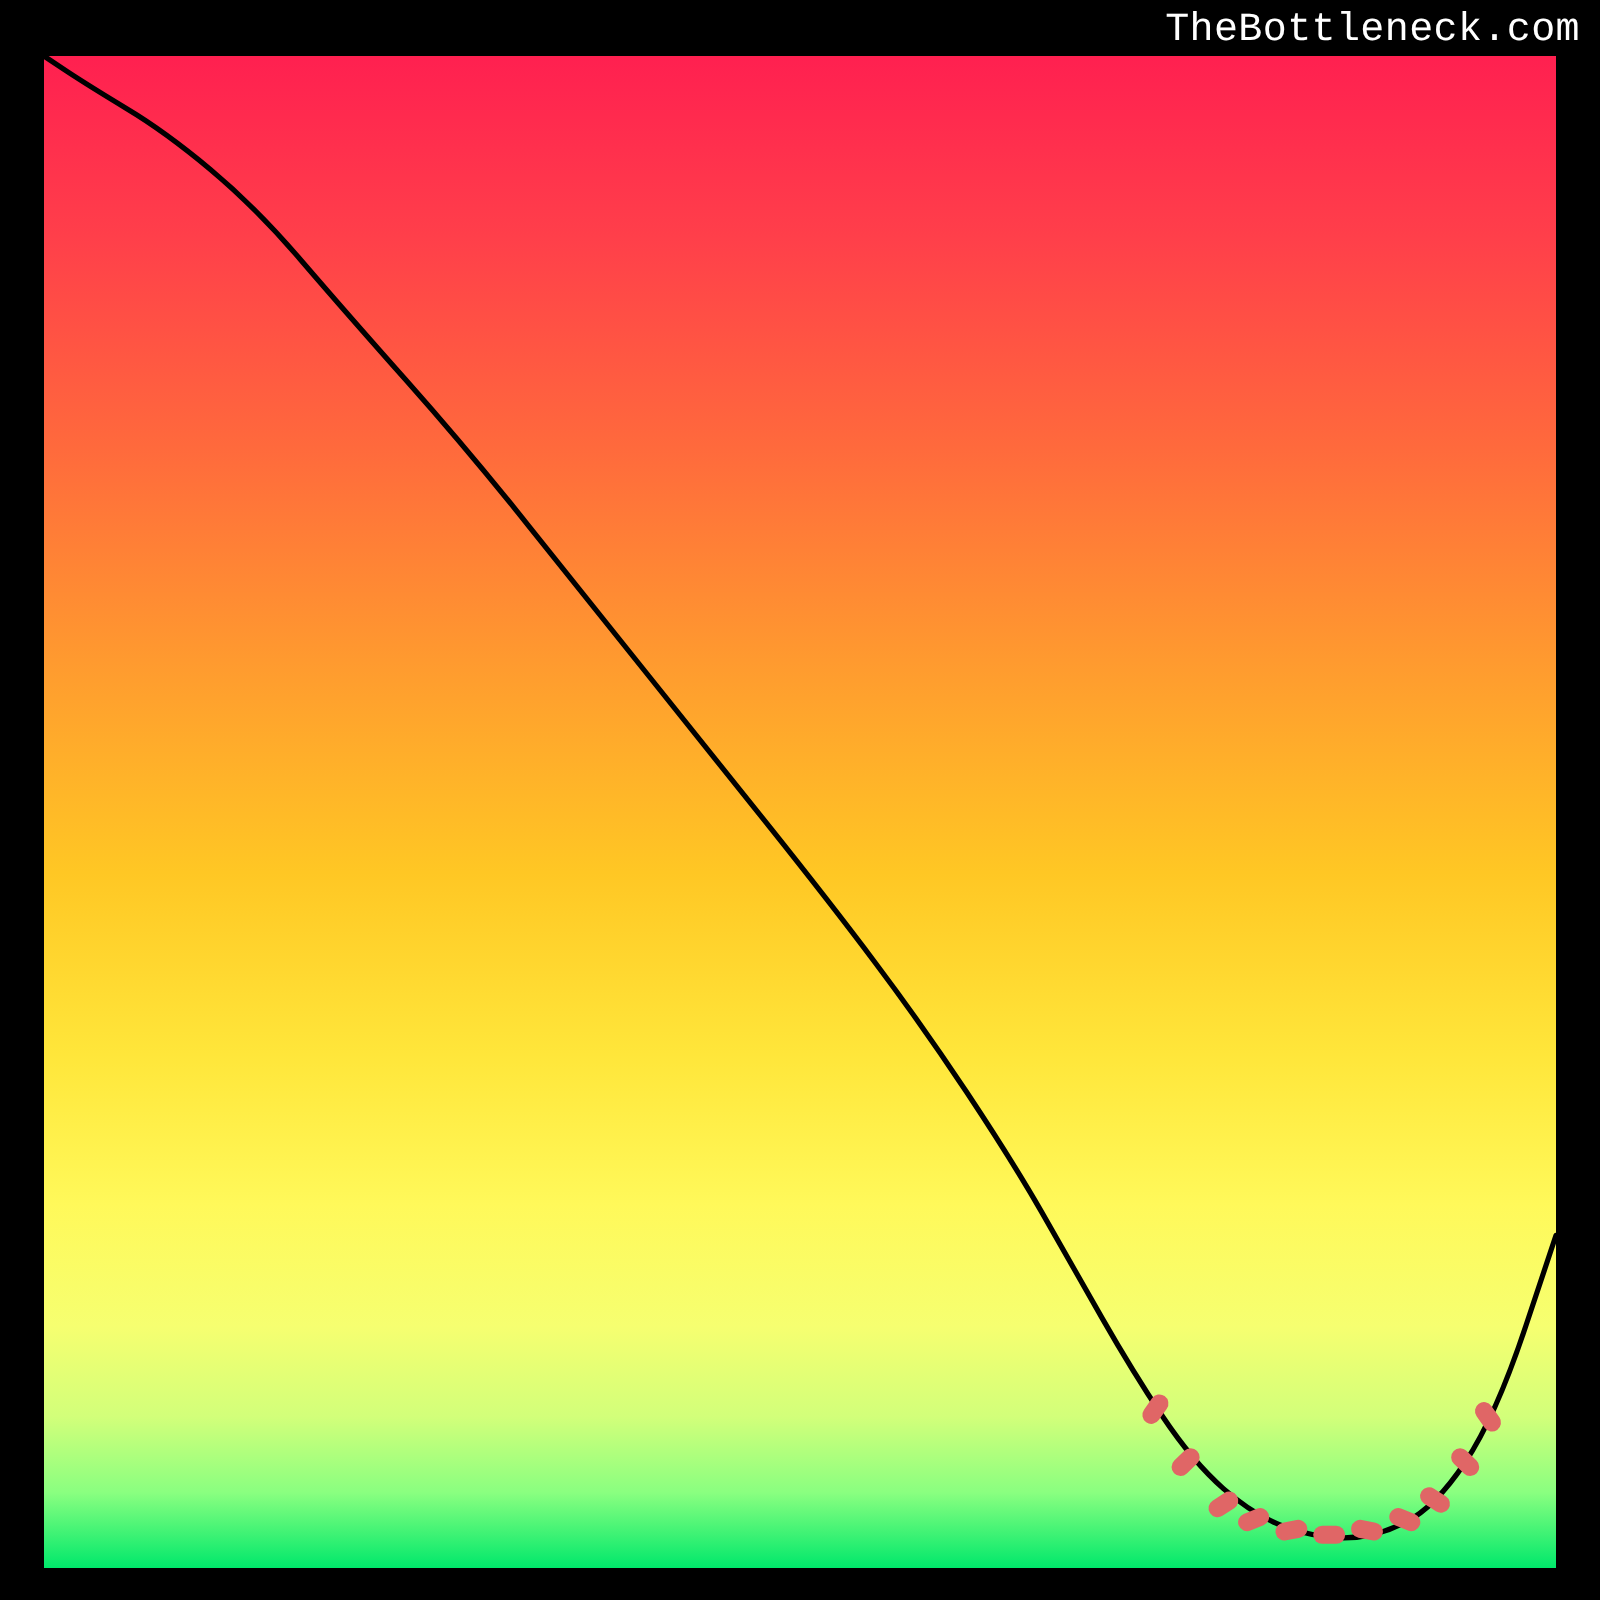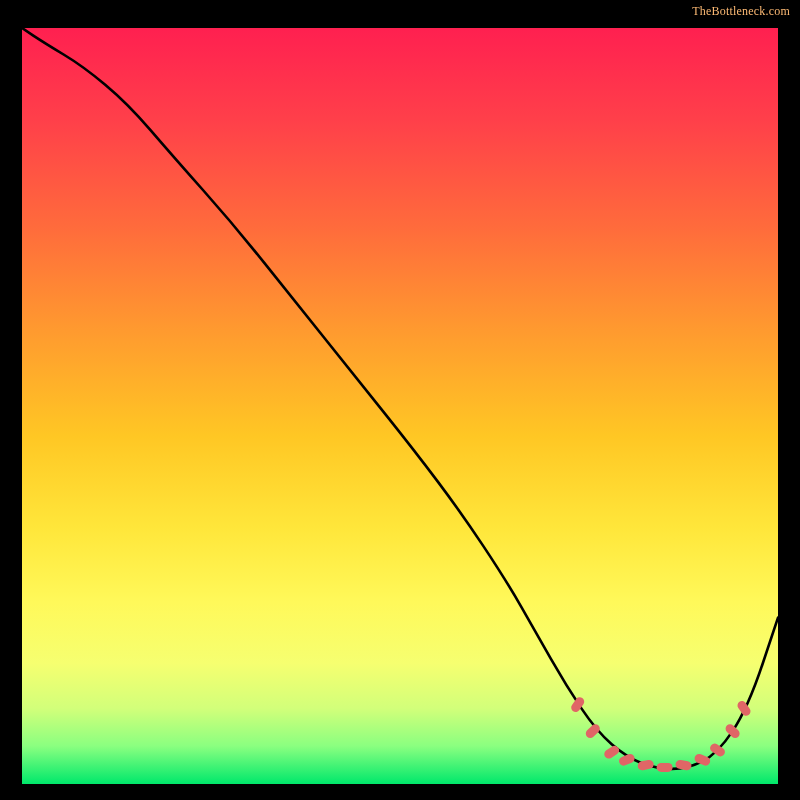--- a/index.html
+++ b/index.html
@@ -15,24 +15,24 @@
     top: 0;
     left: 0;
     width: 800px;
     height: 800px;
     background: #000;
   }
   .watermark {
     position: absolute;
     top: 4px;
     right: 10px;
-    font-family: Liberation Serif, serif;
-    font-size: 12px;
+    font-family: Liberation Mono, monospace;
+    font-size: 20px;
     font-weight: 500;
-    color: #fdba74;
+    color: #ffffff;
     letter-spacing: 0.2px;
   }
   .plot {
     position: absolute;
     left: 22px;
     top: 28px;
     width: 756px;
     height: 756px;
   }
   

